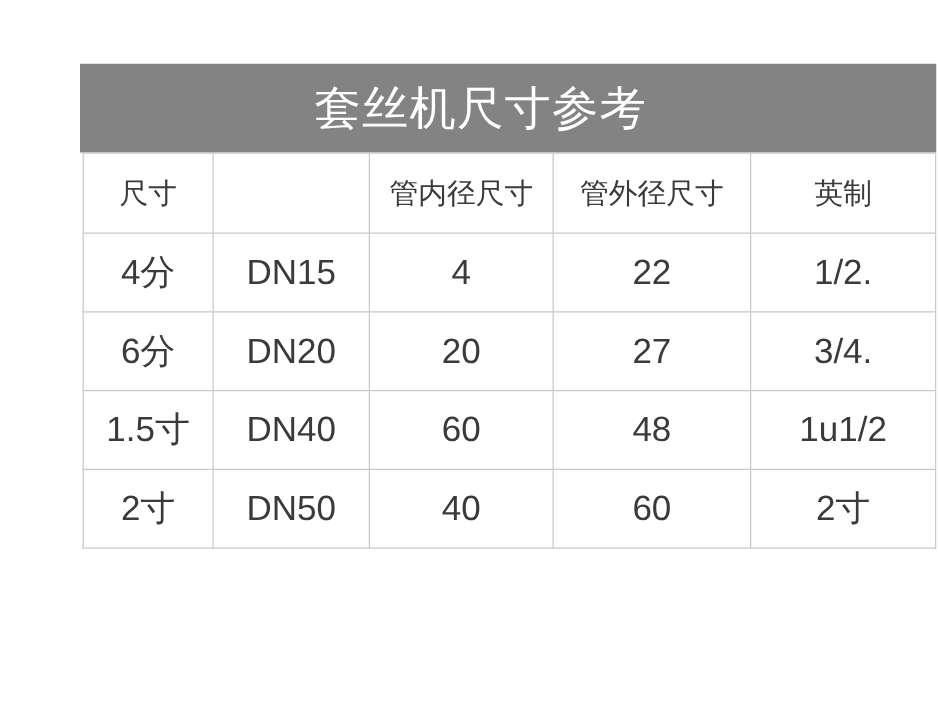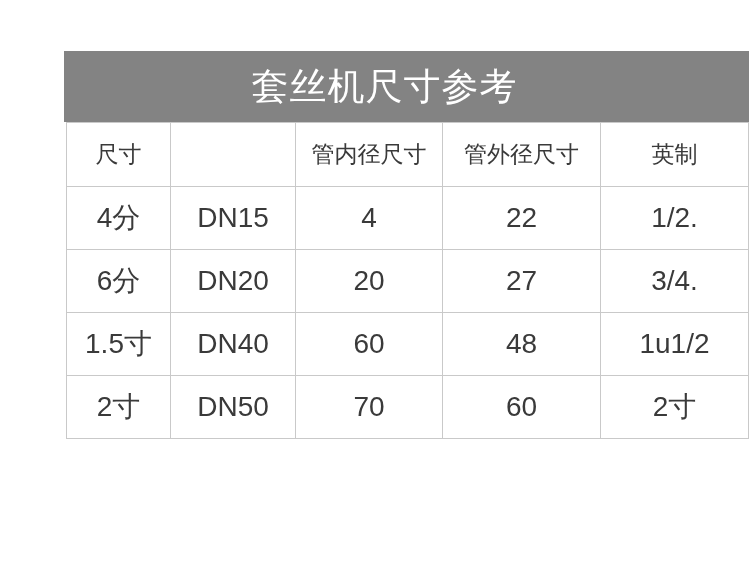--- a/index.html
+++ b/index.html
@@ -125,20 +125,20 @@
       <tr>
         <td>1.5寸</td>
         <td>DN40</td>
         <td>60</td>
         <td>48</td>
         <td>1u1/2</td>
       </tr>
       <tr>
         <td>2寸</td>
         <td>DN50</td>
-        <td>70</td>
+        <td>40</td>
         <td>60</td>
         <td>2寸</td>
       </tr>
     </tbody>
   </table>
 
 </div>
 
 </body></html>

